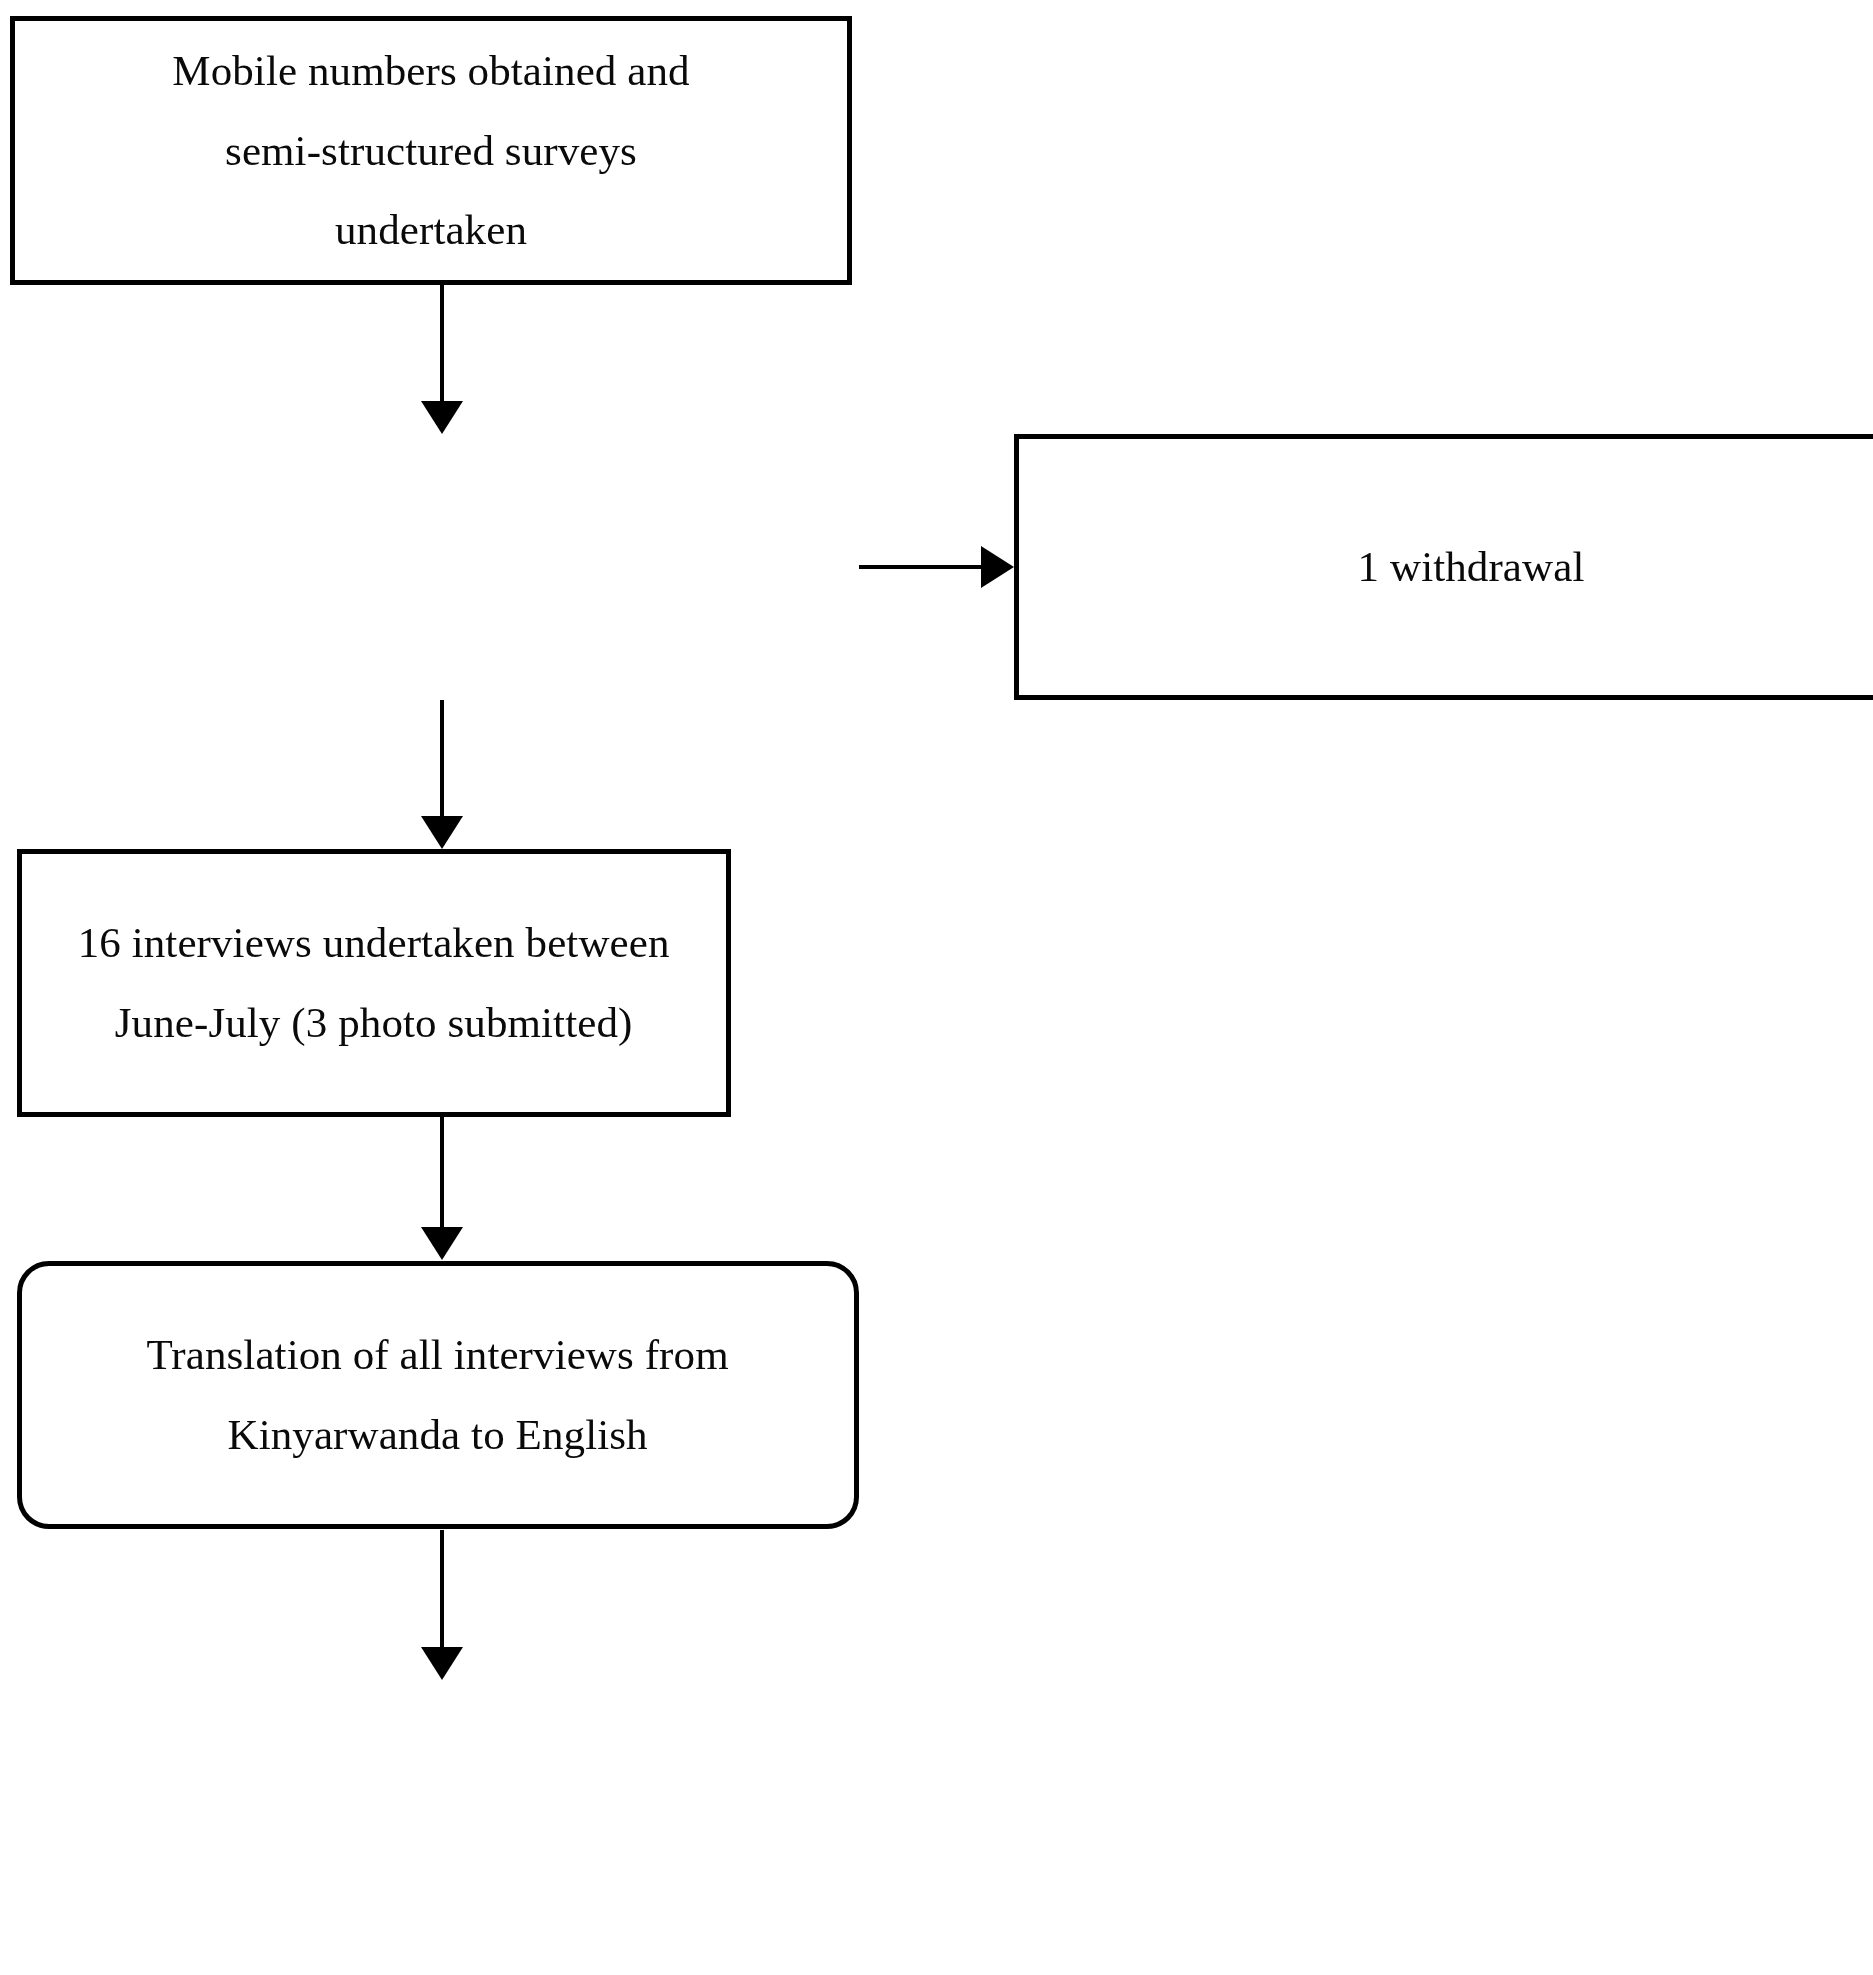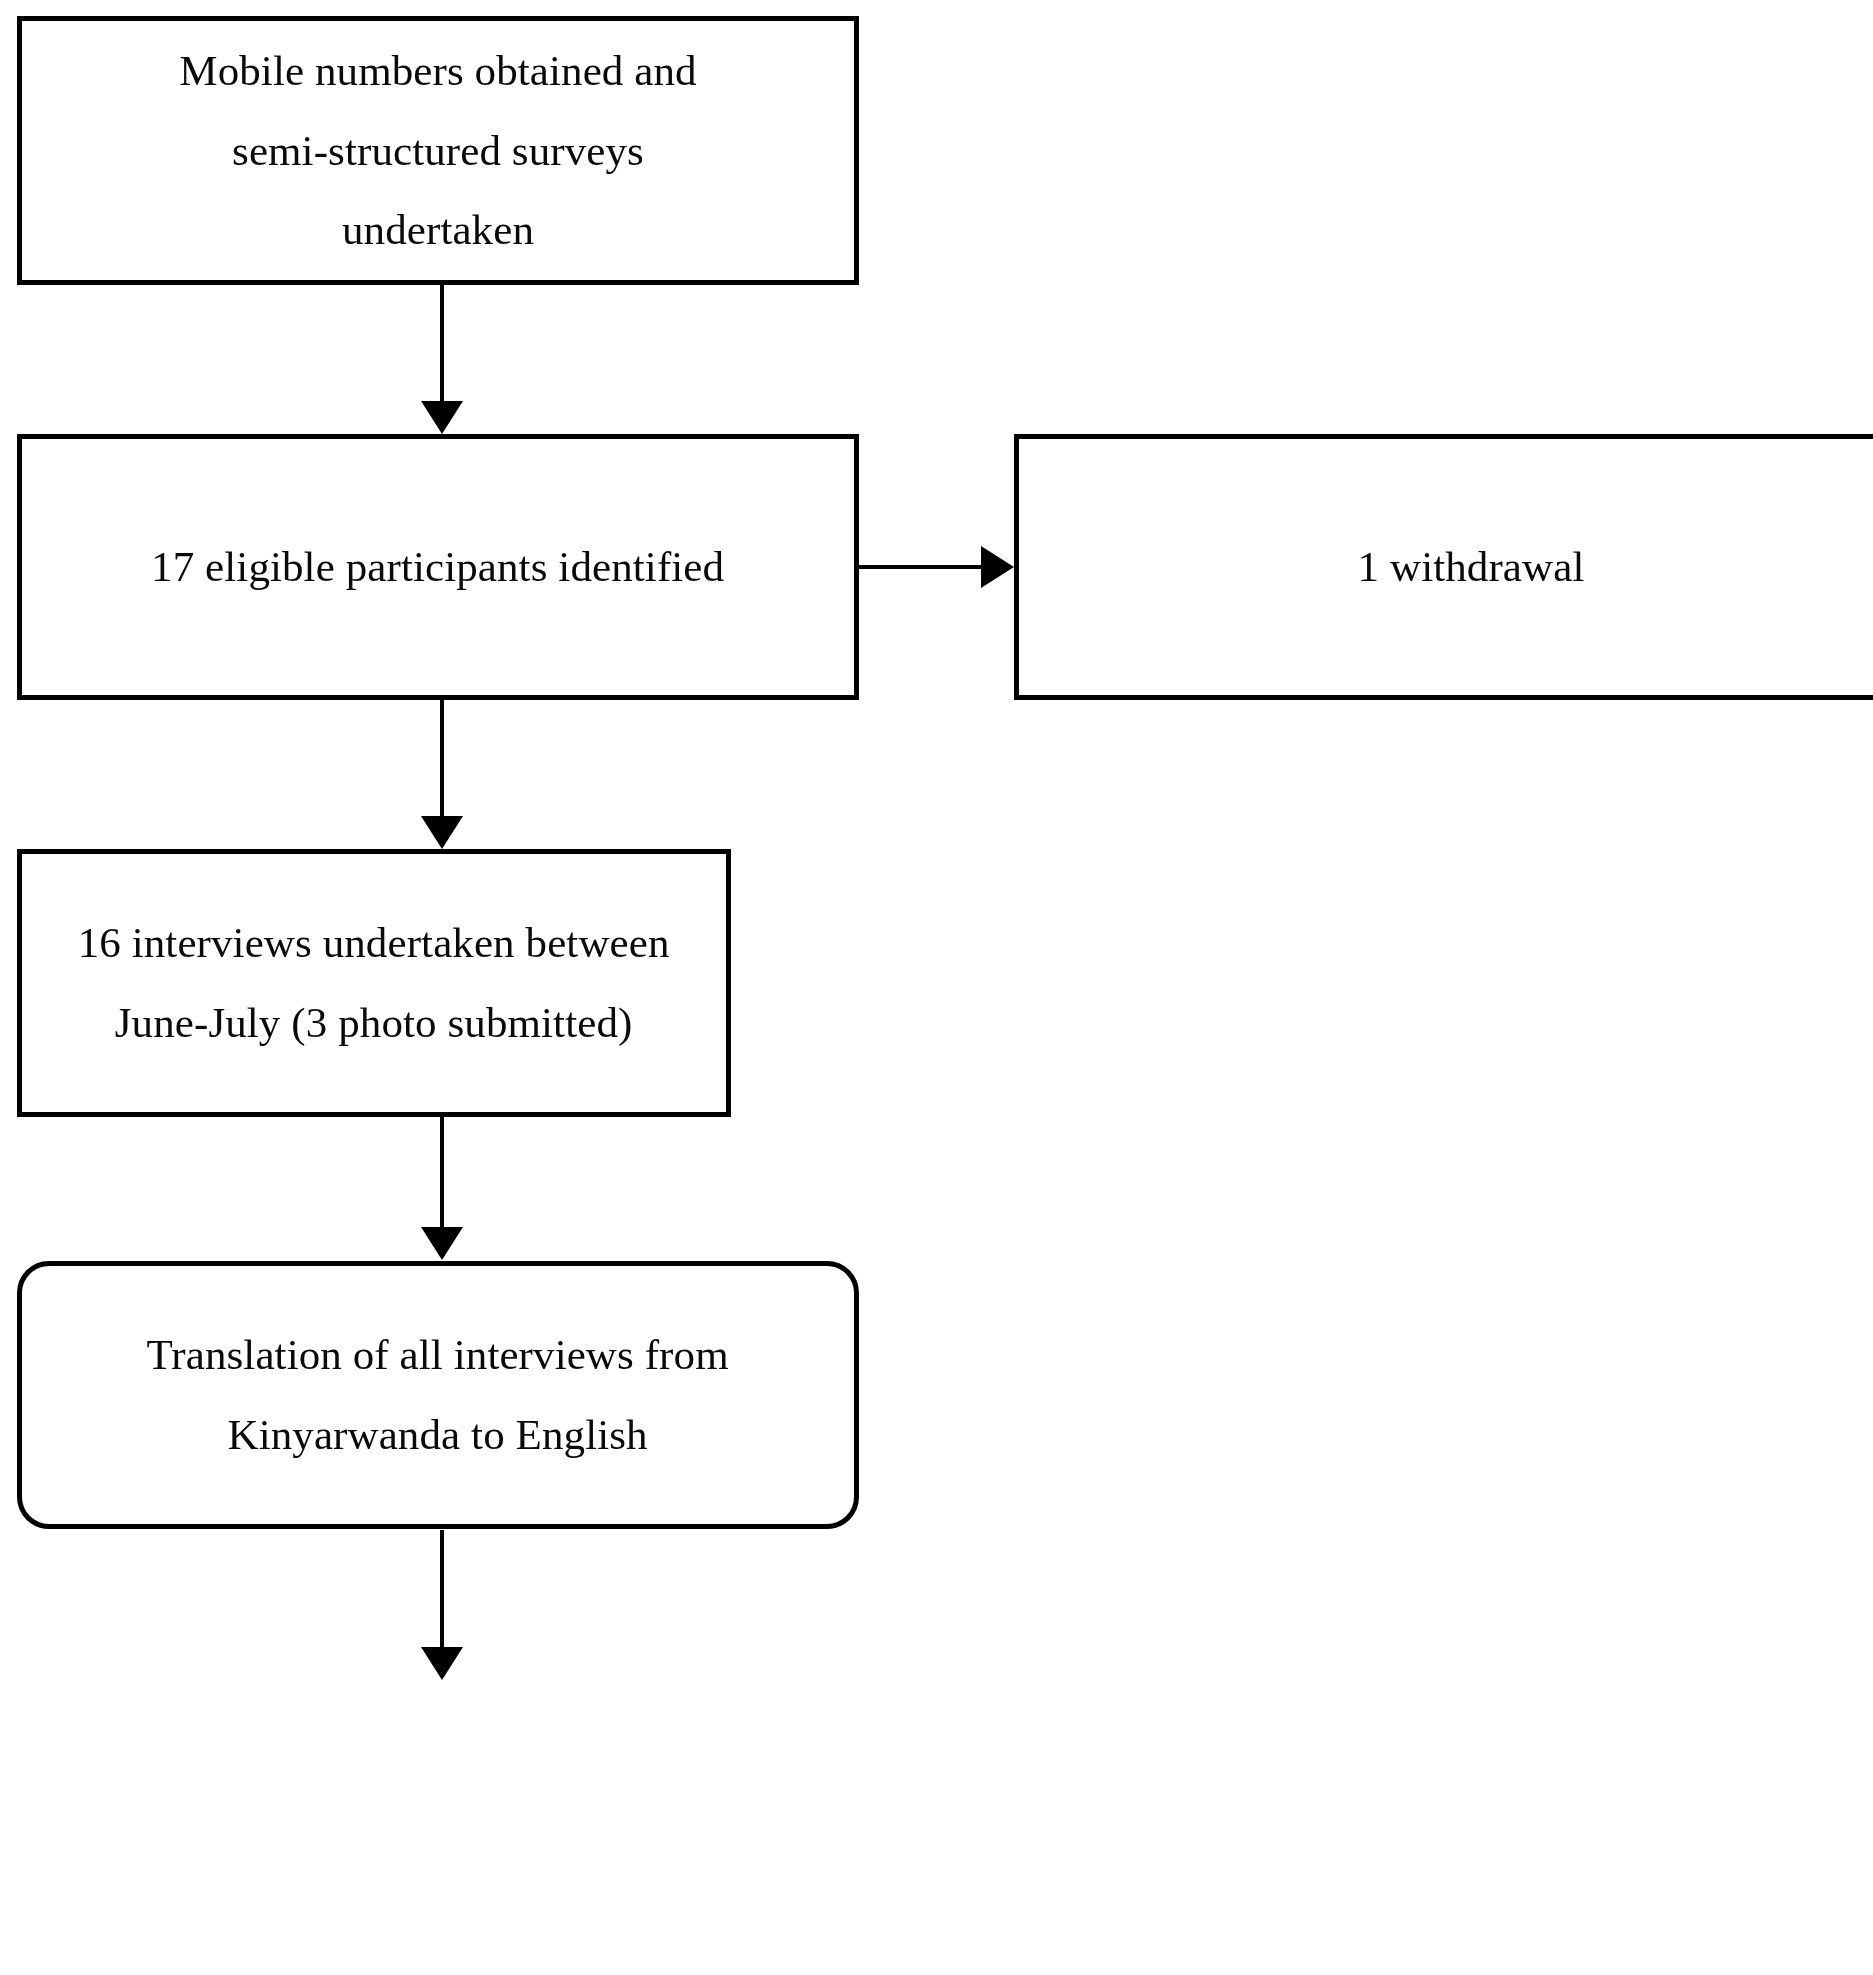--- a/index.html
+++ b/index.html
@@ -31,21 +31,21 @@
     width: 100%;
     color: #0a0a0a;
     font-size: 43px;
     line-height: 1.85;
     letter-spacing: 0.1px;
     padding: 0 19px;
     box-sizing: border-box;
     white-space: pre-line;
   }
   
-  #box-surveys        { left: 17px;   top: 16px;   width: 842px; height: 269px; }
+  #box-surveys        { left: 10px;   top: 16px;   width: 842px; height: 269px; }
   #box-eligible       { left: 16.6px;   top: 434px;  width: 842px; height: 266px; }
   #box-withdrawal     { left: 1014px; top: 434px;  width: 914px; height: 266px; }
   #box-interviews     { left: 16.6px;   top: 849px; width: 714px; height: 268px; }
   #box-translation    { left: 16.6px;   top: 1261px; width: 842px; height: 268px; border-radius: 32px; }
   #box-analysis       { left: 16.6px;   top: 1681px; width: 842px; height: 274px; }
 
   
   .conn-v {
     position: absolute;
     width: 4.3px;
@@ -94,23 +94,20 @@
 
   <div class="flow-box" id="box-surveys">
     <span class="flow-box-text">Mobile numbers obtained and
 semi-structured surveys
 undertaken</span>
   </div>
 
   <div class="conn-v" id="conn-1-2"></div>
   <div class="arrowhead-down" id="arrow-1-2"></div>
 
-  <div class="flow-box" id="box-eligible">
-    <span class="flow-box-text">17 eligible participants identified</span>
-  </div>
 
   <div class="conn-h" id="conn-2-withdrawal"></div>
   <div class="arrowhead-right" id="arrow-2-withdrawal"></div>
 
   <div class="flow-box" id="box-withdrawal">
     <span class="flow-box-text">1 withdrawal</span>
   </div>
 
   <div class="conn-v" id="conn-2-3"></div>
   <div class="arrowhead-down" id="arrow-2-3"></div>

